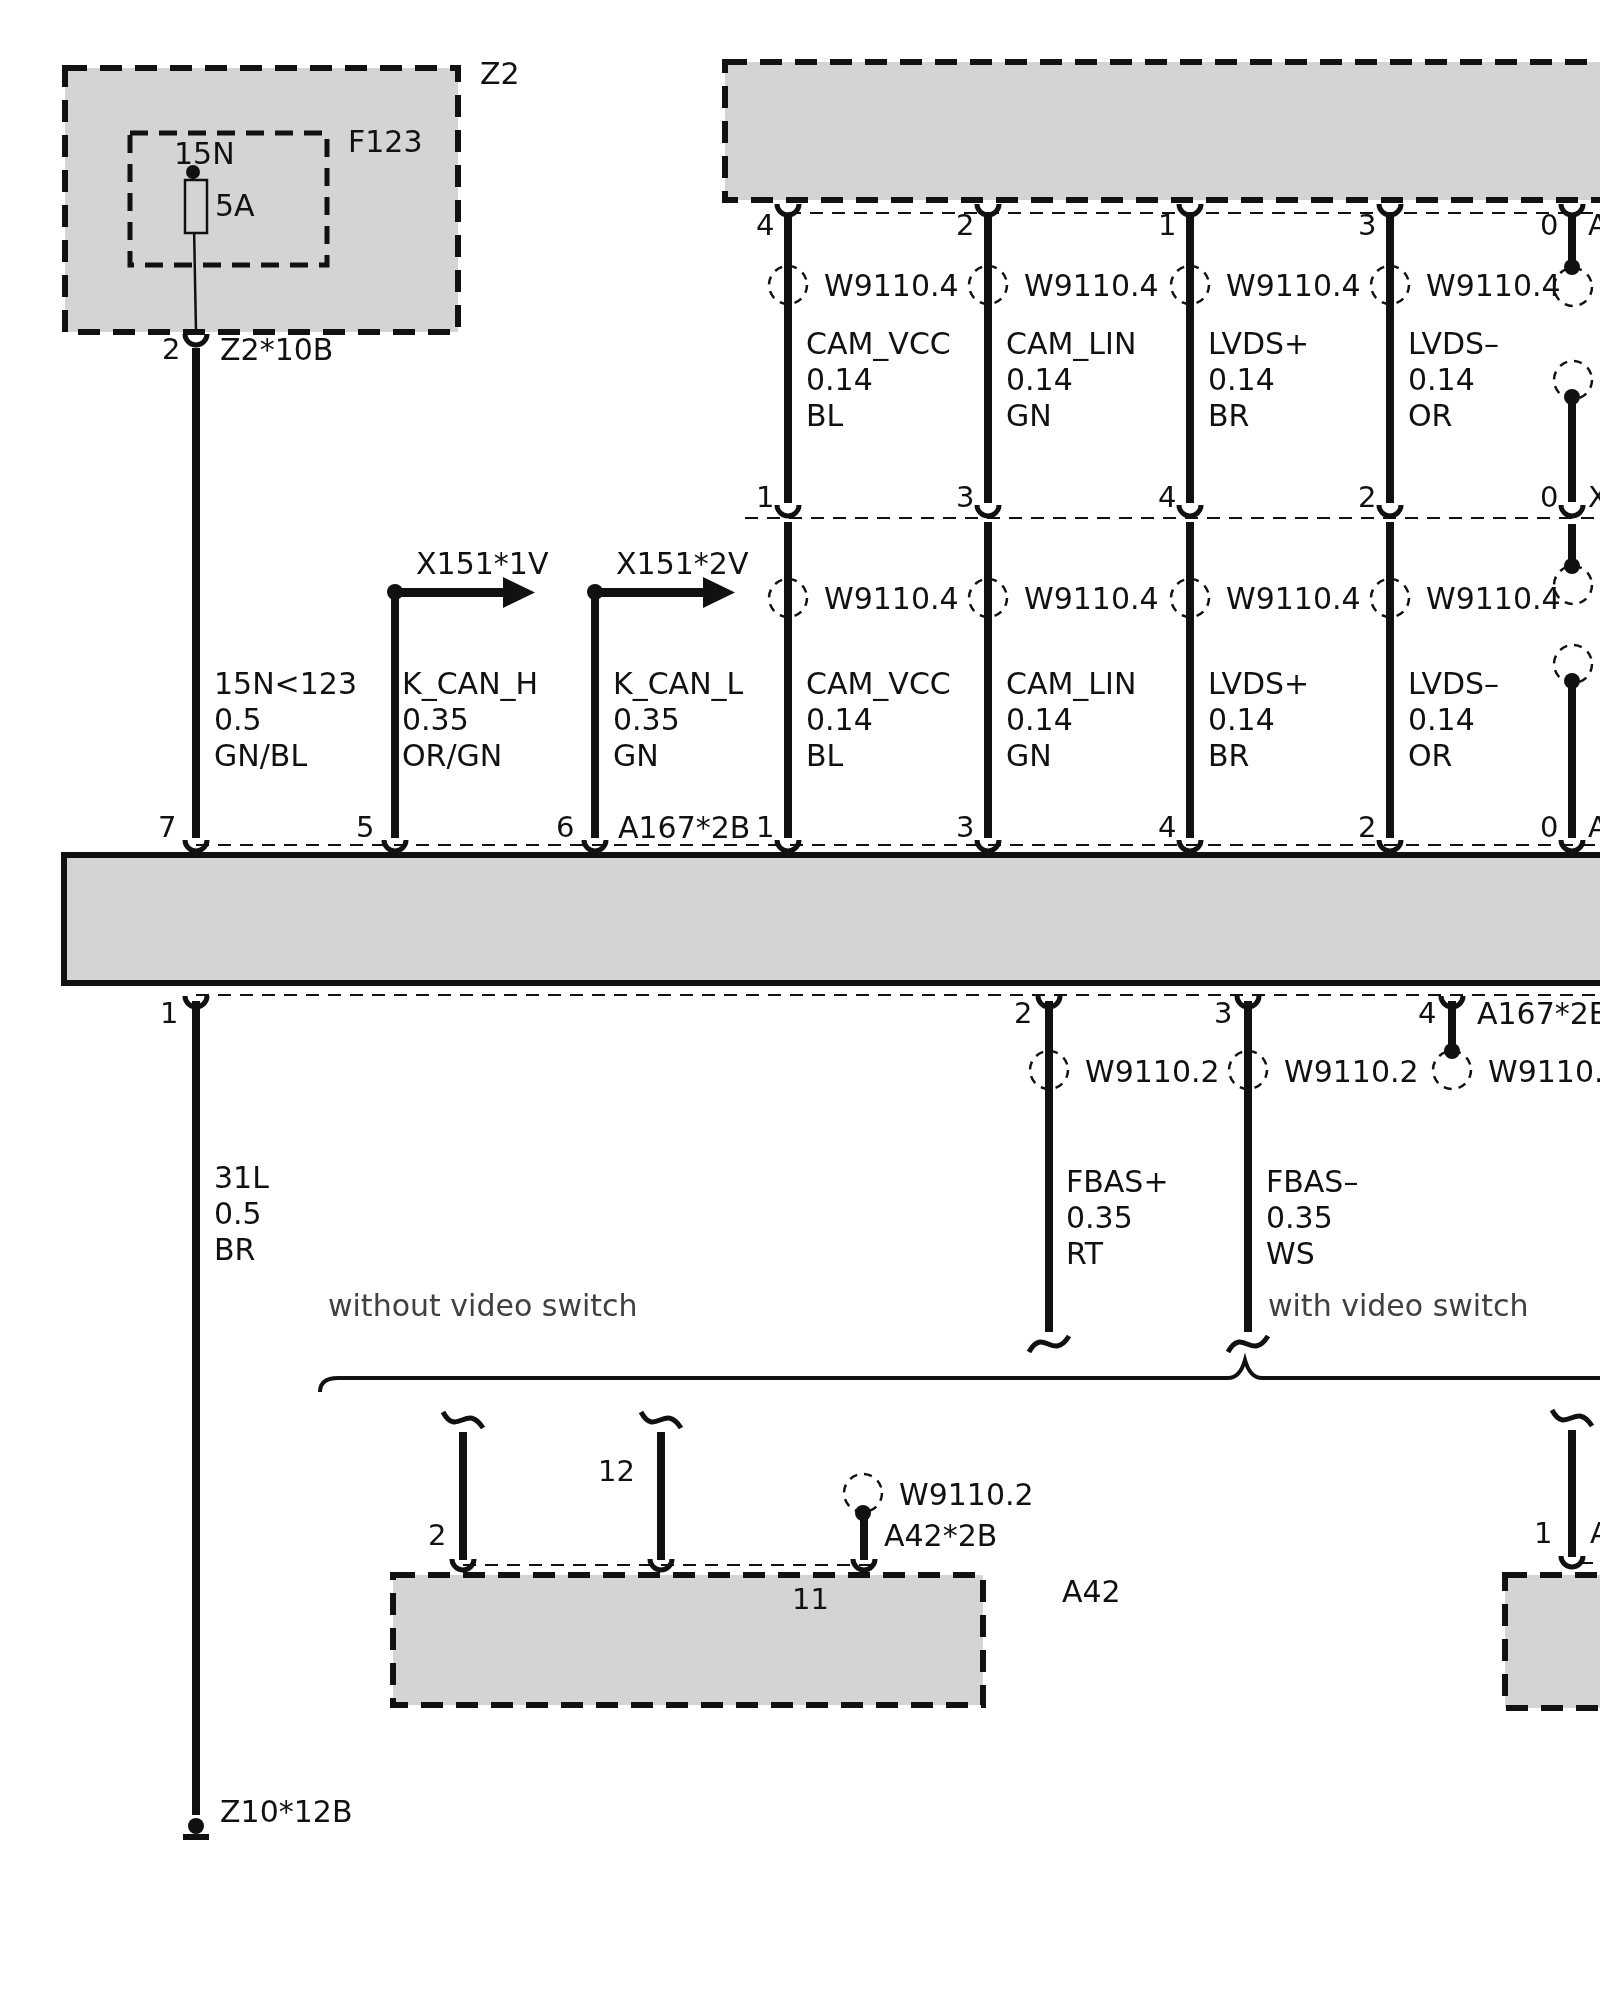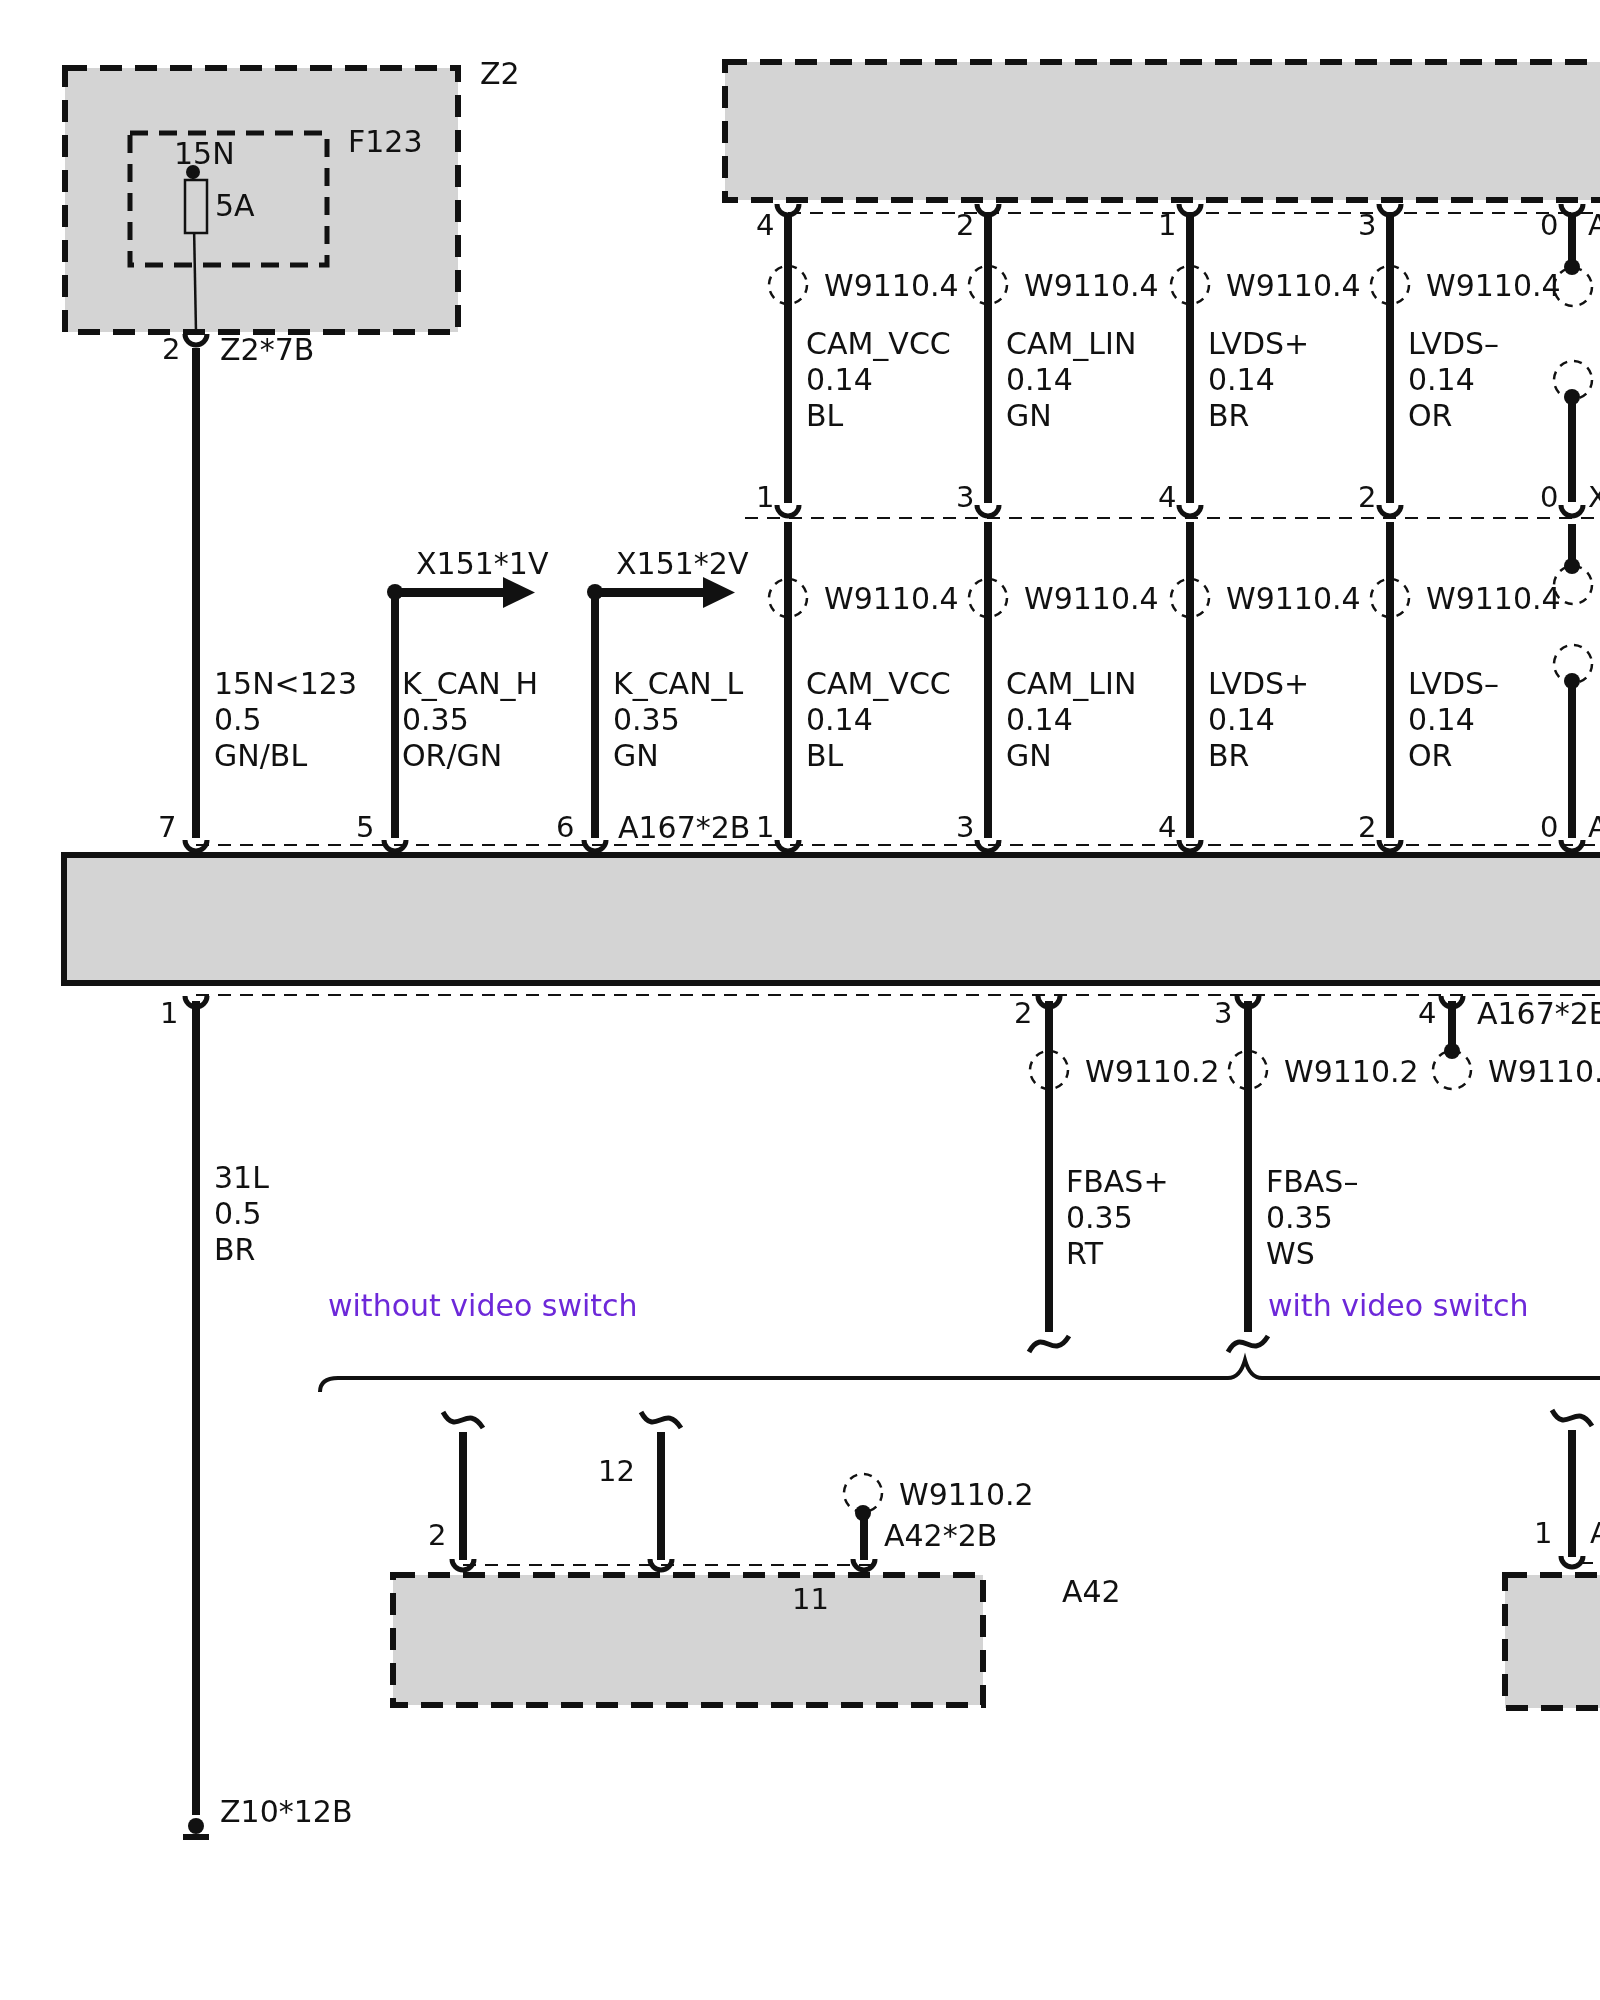--- a/index.html
+++ b/index.html
@@ -3,21 +3,21 @@
 <meta charset="utf-8">
 <style>
   html,body{margin:0;padding:0;background:#fff;}
   body{width:1600px;height:2000px;position:relative;overflow:hidden;
        font-family:"DejaVu Sans","Liberation Sans",sans-serif;color:#111;}
   #stage{position:absolute;left:0;top:0;width:1581px;height:2000px;}
   svg{position:absolute;left:0;top:0;}
   .lbl{position:absolute;font-size:30px;line-height:36px;white-space:nowrap;color:#111;}
   .pin{position:absolute;font-size:29px;line-height:30px;white-space:nowrap;color:#111;}
   .wl{position:absolute;font-size:30px;line-height:36px;white-space:nowrap;color:#111;}
-  .cap{position:absolute;font-size:30px;white-space:nowrap;color:#6d28d9;}
+  .cap{position:absolute;font-size:30px;white-space:nowrap;color:#404040;}
 </style>
 </head>
 <body>
 
 <div id="stage">
 
 <svg width="1600" height="2000" viewBox="0 0 1600 2000">
 
   <rect x="65" y="68" width="393" height="264" fill="#d4d4d4" stroke="#111" stroke-width="6" stroke-dasharray="22 13"></rect>
   <rect x="130" y="133" width="197" height="132" fill="none" stroke="#111" stroke-width="5" stroke-dasharray="18 11"></rect>
@@ -145,21 +145,21 @@
 
   <rect x="183" y="1834" width="26" height="6" fill="#111"></rect>
 </svg>
 
 <div class="lbl" style="left:480px;top:56px">Z2</div>
 <div class="lbl" style="left:348px;top:124px">F123</div>
 <div class="lbl" style="left:174px;top:136px">15N</div>
 <div class="lbl" style="left:215px;top:188px">5A</div>
 
 <div class="pin" style="left:162px;top:334px">2</div>
-<div class="lbl" style="left:220px;top:332px">Z2*7B</div>
+<div class="lbl" style="left:220px;top:332px">Z2*10B</div>
 
 <div class="pin" style="left:756px;top:210px">4</div>
 <div class="pin" style="left:956px;top:210px">2</div>
 <div class="pin" style="left:1158px;top:210px">1</div>
 <div class="pin" style="left:1358px;top:210px">3</div>
 <div class="pin" style="left:1540px;top:210px">0</div>
 <div class="pin" style="left:1588px;top:210px">A</div>
 
 <div class="lbl" style="left:824px;top:268px">W9110.4</div>
 <div class="lbl" style="left:1024px;top:268px">W9110.4</div>

